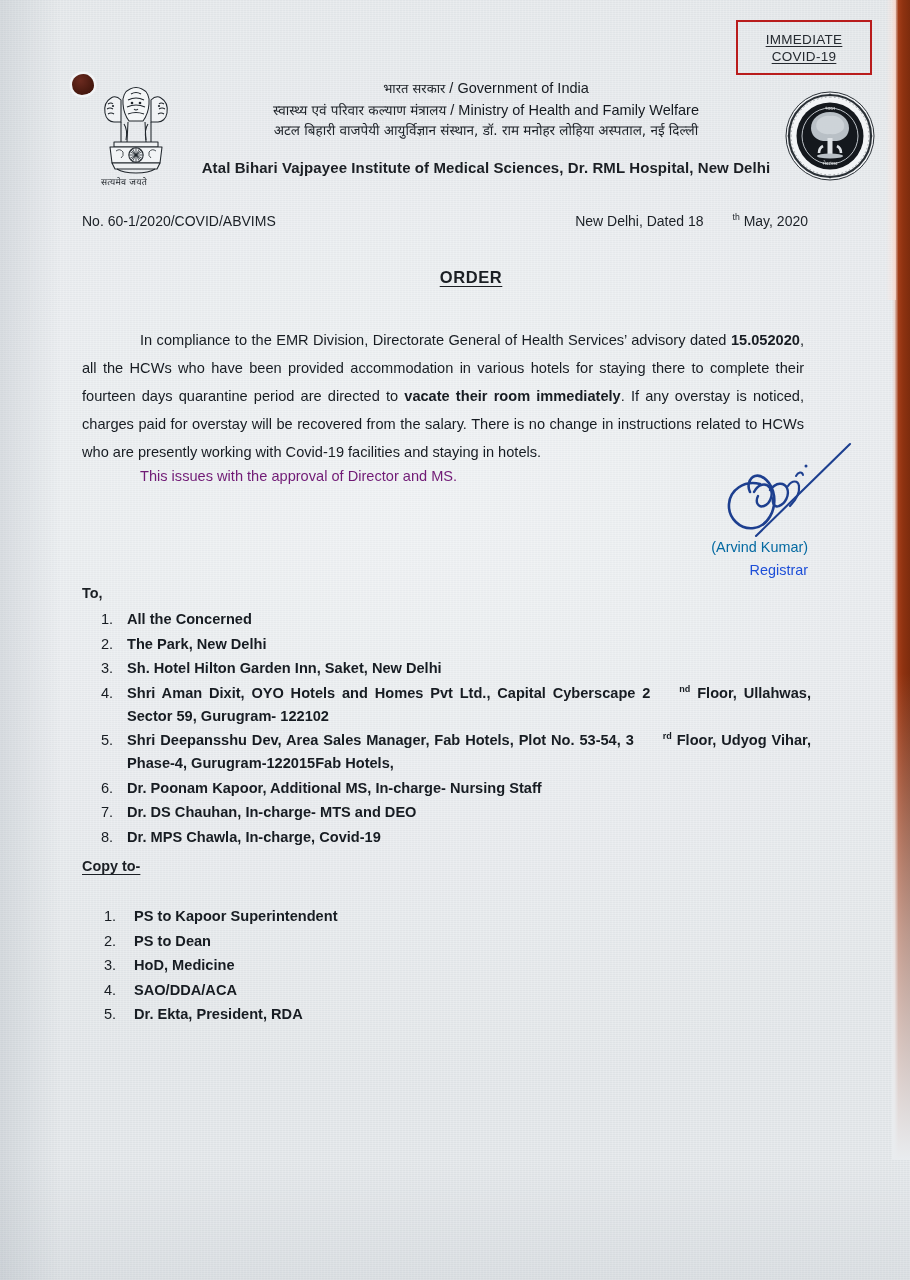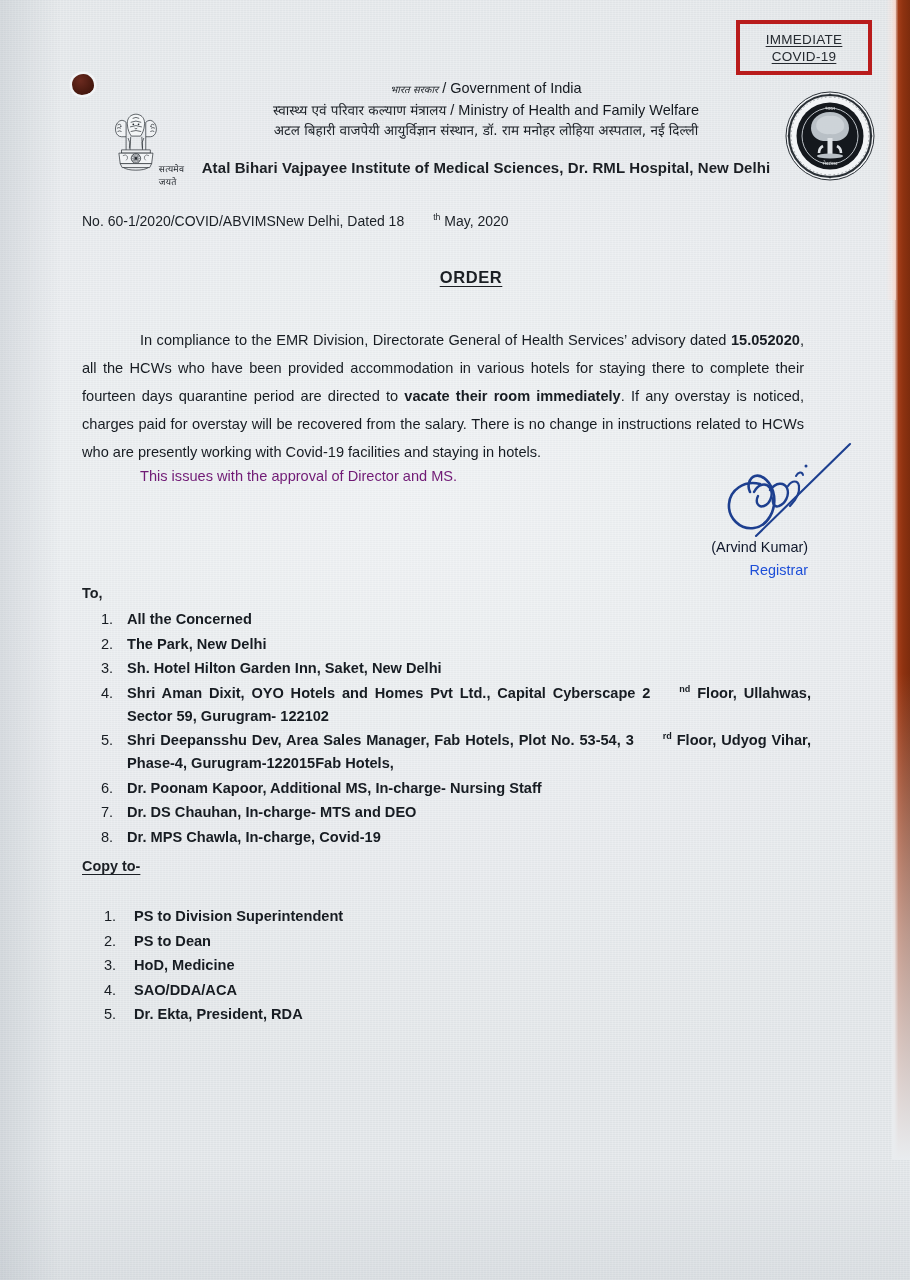--- a/index.html
+++ b/index.html
@@ -74,21 +74,21 @@
     position: absolute;
     inset: 0;
     color: #1b1f24;
   }
 
   
   .stamp-box {
     position: absolute;
     left: 736px; top: 20px;
     width: 136px; height: 55px;
-    border: 4px solid #b91c1c;
+    border: 2px solid #b91c1c;
     display: flex;
     flex-direction: column;
     align-items: center;
     justify-content: center;
     gap: 2px;
   }
   .stamp-line {
     font-size: 13.5px;
     letter-spacing: .3px;
     text-decoration: underline;
@@ -102,23 +102,23 @@
     left: 72px; top: 74px;
     width: 22px; height: 21px;
     border-radius: 52% 48% 55% 45% / 50% 55% 45% 50%;
     background: radial-gradient(circle at 38% 32%, #6b2a1f 0%, #4a1a10 60%, #3a1209 100%);
     box-shadow: 0 0 0 2.5px #f2f4f6;
   }
 
   
   #emblem {
     position: absolute;
-    left: 113px; top: 84px;
+    left: 101px; top: 84px;
     width: 76px; height: 104px;
-    display: flex; flex-direction: row; align-items: flex-end;
+    display: flex; flex-direction: column; align-items: flex-start;
   }
   #emblem .satyamev {
     font-family: "DejaVu Sans", sans-serif;
     font-size: 9px;
     color: #20252b;
     margin-top: -1px;
     letter-spacing: .2px;
   }
 
   
@@ -140,34 +140,35 @@
   .lh-hindi {
     font-family: "DejaVu Sans", sans-serif;
     font-size: 13.5px;
     color: #1b2026;
   }
   .lh-eng {
     font-size: 14.5px;
     color: #151a20;
   }
   .lh-row1 { font-size: 14.5px; }
-  .lh-row1 .lh-hindi { font-size: 10px; font-style: italic; }
+  .lh-row1 .lh-hindi { font-size: 13px; }
   .lh-row4 {
     font-size: 15px;
     font-weight: bold;
     letter-spacing: .1px;
     margin-top: 17px;
   }
 
   
   #ref-row {
     position: absolute;
     left: 82px; top: 213px;
     width: 726px;
     display: flex;
+    justify-content: space-between;
     font-size: 14px;
     color: #1b2026;
   }
   sup { font-size: .62em; vertical-align: super; line-height: 0; padding-left: 29px; }
 
   
   #order-title {
     position: absolute;
     left: 0; top: 268px;
     width: 910px;
@@ -211,21 +212,21 @@
     left: 700px; top: 440px;
     width: 160px; height: 110px;
     pointer-events: none;
   }
   #sign-name {
     position: absolute;
     left: 600px; top: 539px;
     width: 208px;
     text-align: right;
     font-size: 14.4px;
-    color: #0f172a;
+    color: #0369a1;
   }
   #sign-role {
     position: absolute;
     left: 600px; top: 562px;
     width: 208px;
     text-align: right;
     font-size: 14.4px;
     color: #1d4ed8;
   }
 
@@ -449,21 +450,21 @@
     <div class="li">
       <span class="li-num">8.</span>
       <span class="li-txt">Dr. MPS Chawla, In-charge, Covid-19</span>
     </div>
   </div>
 
   <div id="copy-label">Copy to-</div>
   <div id="copy-list">
     <div class="li">
       <span class="li-num">1.</span>
-      <span class="li-txt">PS to Division Superintendent</span>
+      <span class="li-txt">PS to Kapoor Superintendent</span>
     </div>
     <div class="li">
       <span class="li-num">2.</span>
       <span class="li-txt">PS to Dean</span>
     </div>
     <div class="li">
       <span class="li-num">3.</span>
       <span class="li-txt">HoD, Medicine</span>
     </div>
     <div class="li">

